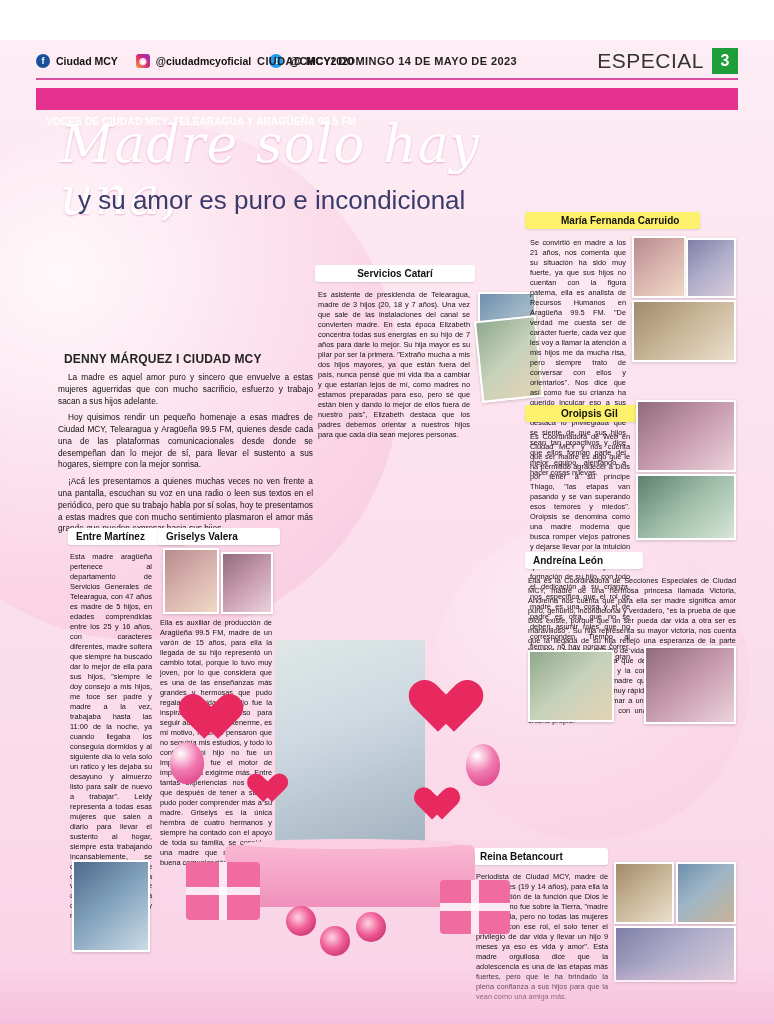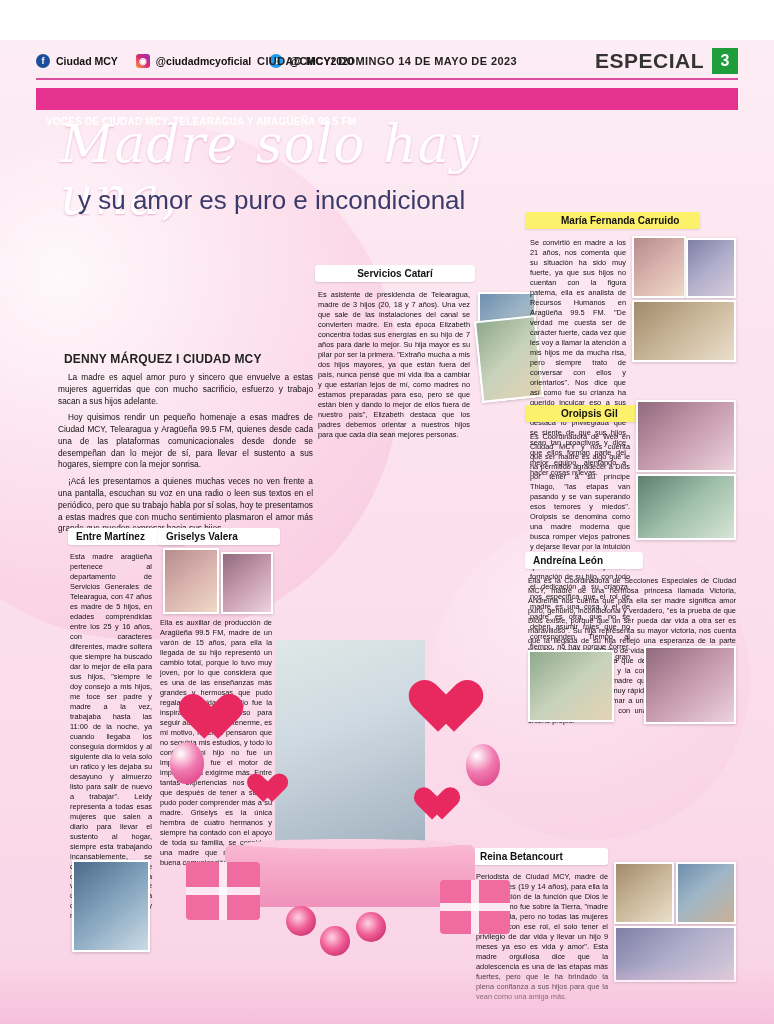--- a/index.html
+++ b/index.html
@@ -46,21 +46,21 @@
   .ico-tw { background:#1d9bf0; border-radius:50%; }
   .social-label { color:#111; font-weight:bold; font-size:10.5px; }
   .mast-center {
     position:absolute; left:50%; transform:translateX(-50%);
     font-size:11px; letter-spacing:.4px; color:#222; font-weight:bold; white-space:nowrap;
   }
   .mast-right {
     position:absolute; right:0; display:flex; align-items:center; gap:8px;
   }
   .especial {
-    font-size:21px; font-weight:bold; color:#333; letter-spacing:.5px;
+    font-size:21px; font-weight:normal; color:#333; letter-spacing:.5px;
   }
   .pagenum {
     width:26px;height:26px;background:#1f9d3a;color:#fff;font-weight:bold;
     display:flex;align-items:center;justify-content:center;font-size:16px;
   }
   .mast-rule {
     position:absolute; top:78px; left:36px; width:702px; height:2px; background:#d94fa0;
   }
 
   

